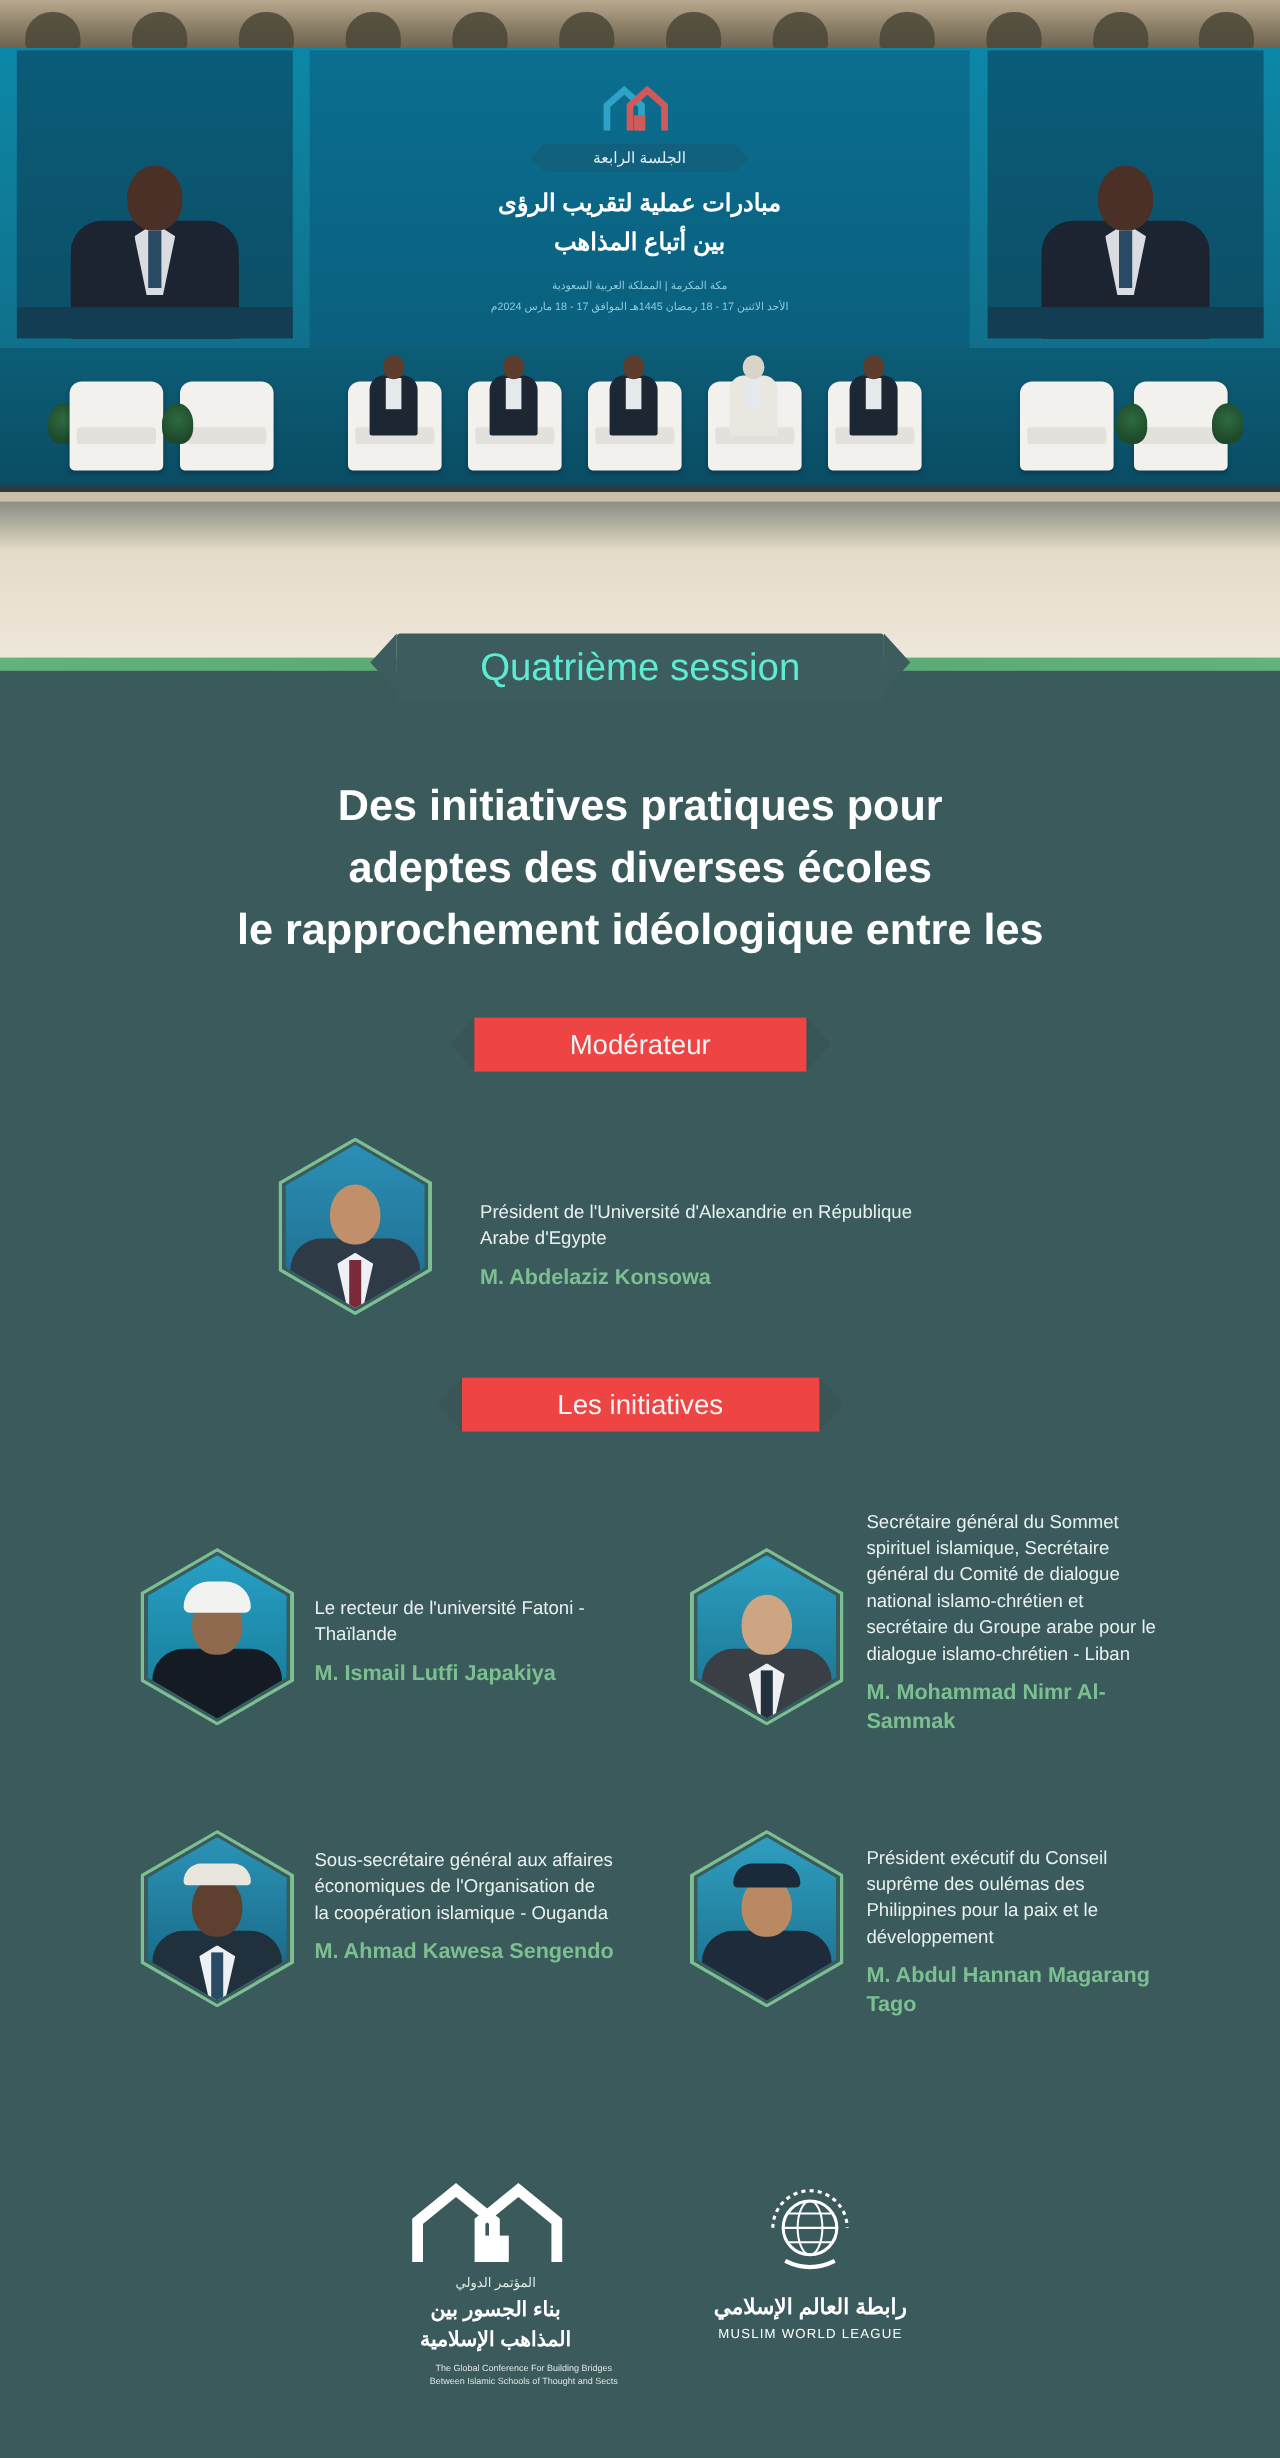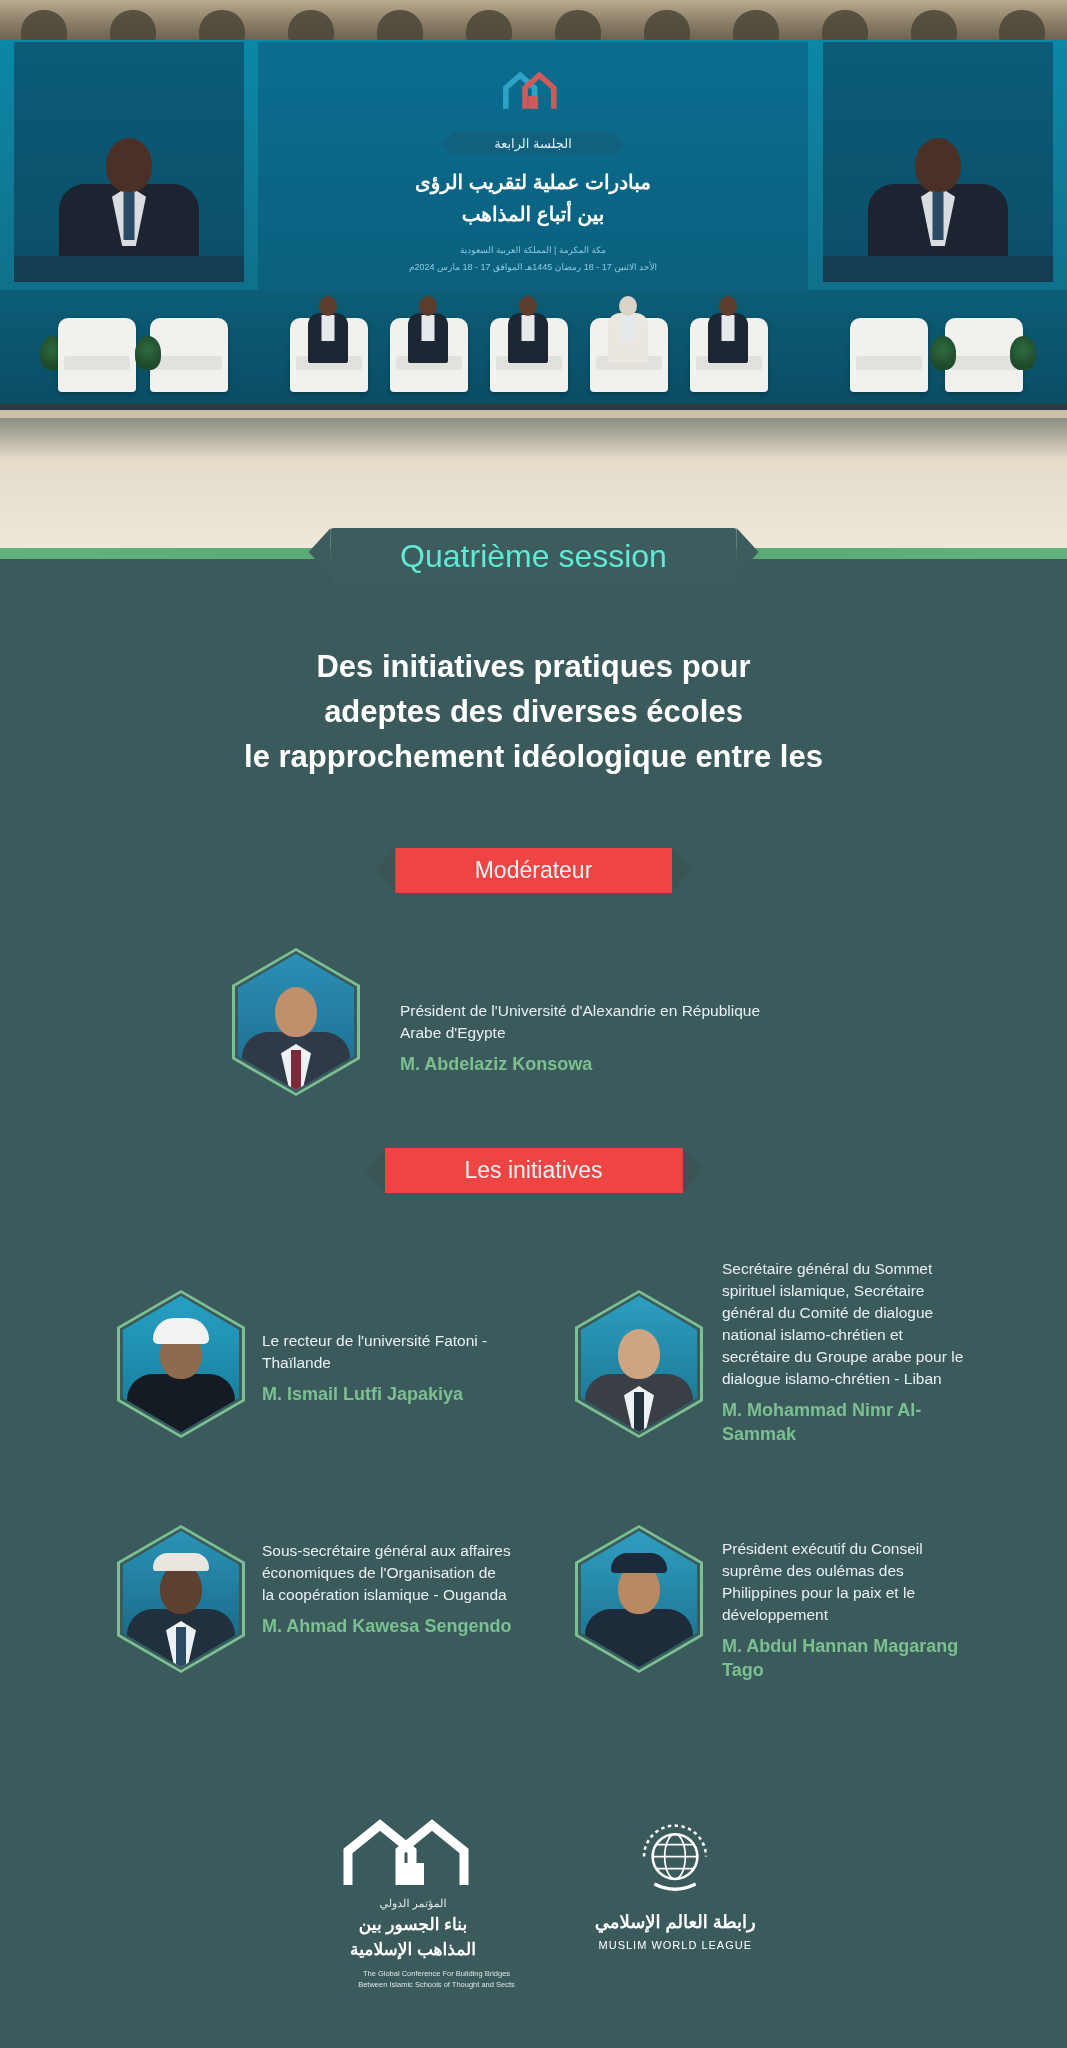--- a/index.html
+++ b/index.html
@@ -47,21 +47,21 @@
     position: absolute; left: 258px; top: 42px; width: 550px; height: 260px;
     background: linear-gradient(180deg,#0b6e90 0%, #0a5f7d 100%);
     display: flex; flex-direction: column; align-items: center;
     padding-top: 22px;
   }
   .screen-logo {
     width: 64px; height: 48px;
   }
   .screen-logo svg { width: 100%; height: 100%; display:block; }
   .screen-tag {
-    margin-top: 20px;
+    margin-top: 8px;
     background: #10607e;
     color: #dfeef4;
     font-size: 13px;
     padding: 4px 40px;
     letter-spacing: .5px;
     position: relative;
   }
   .screen-tag:before, .screen-tag:after {
     content:""; position:absolute; top:0; width:0; height:0;
     border-top: 12px solid transparent; border-bottom: 12px solid transparent;
@@ -182,21 +182,21 @@
     content:""; position:absolute; top:0; width:0; height:0;
     border-top: 24px solid transparent; border-bottom: 24px solid transparent;
   }
   .session-pill:before { left: -22px; border-right: 22px solid #3d5c5d; }
   .session-pill:after  { right: -22px; border-left: 22px solid #3d5c5d; }
 
   
   .main-title {
     position: absolute; top: 645px; left: 50%; transform: translateX(-50%);
     width: 880px; text-align: center;
-    color: #ffffff; font-size: 31px; font-weight: bold; line-height: 1.45;
+    color: #ffffff; font-size: 36px; font-weight: bold; line-height: 1.45;
   }
 
   
   .sec-pill {
     position: absolute; left: 50%; transform: translateX(-50%);
     background: #ef4444; color: #eaf3f1;
     font-size: 23px; padding: 9px 80px; text-align: center;
   }
   .sec-pill:before, .sec-pill:after {
     content:""; position:absolute; top:0; width:0; height:0;

